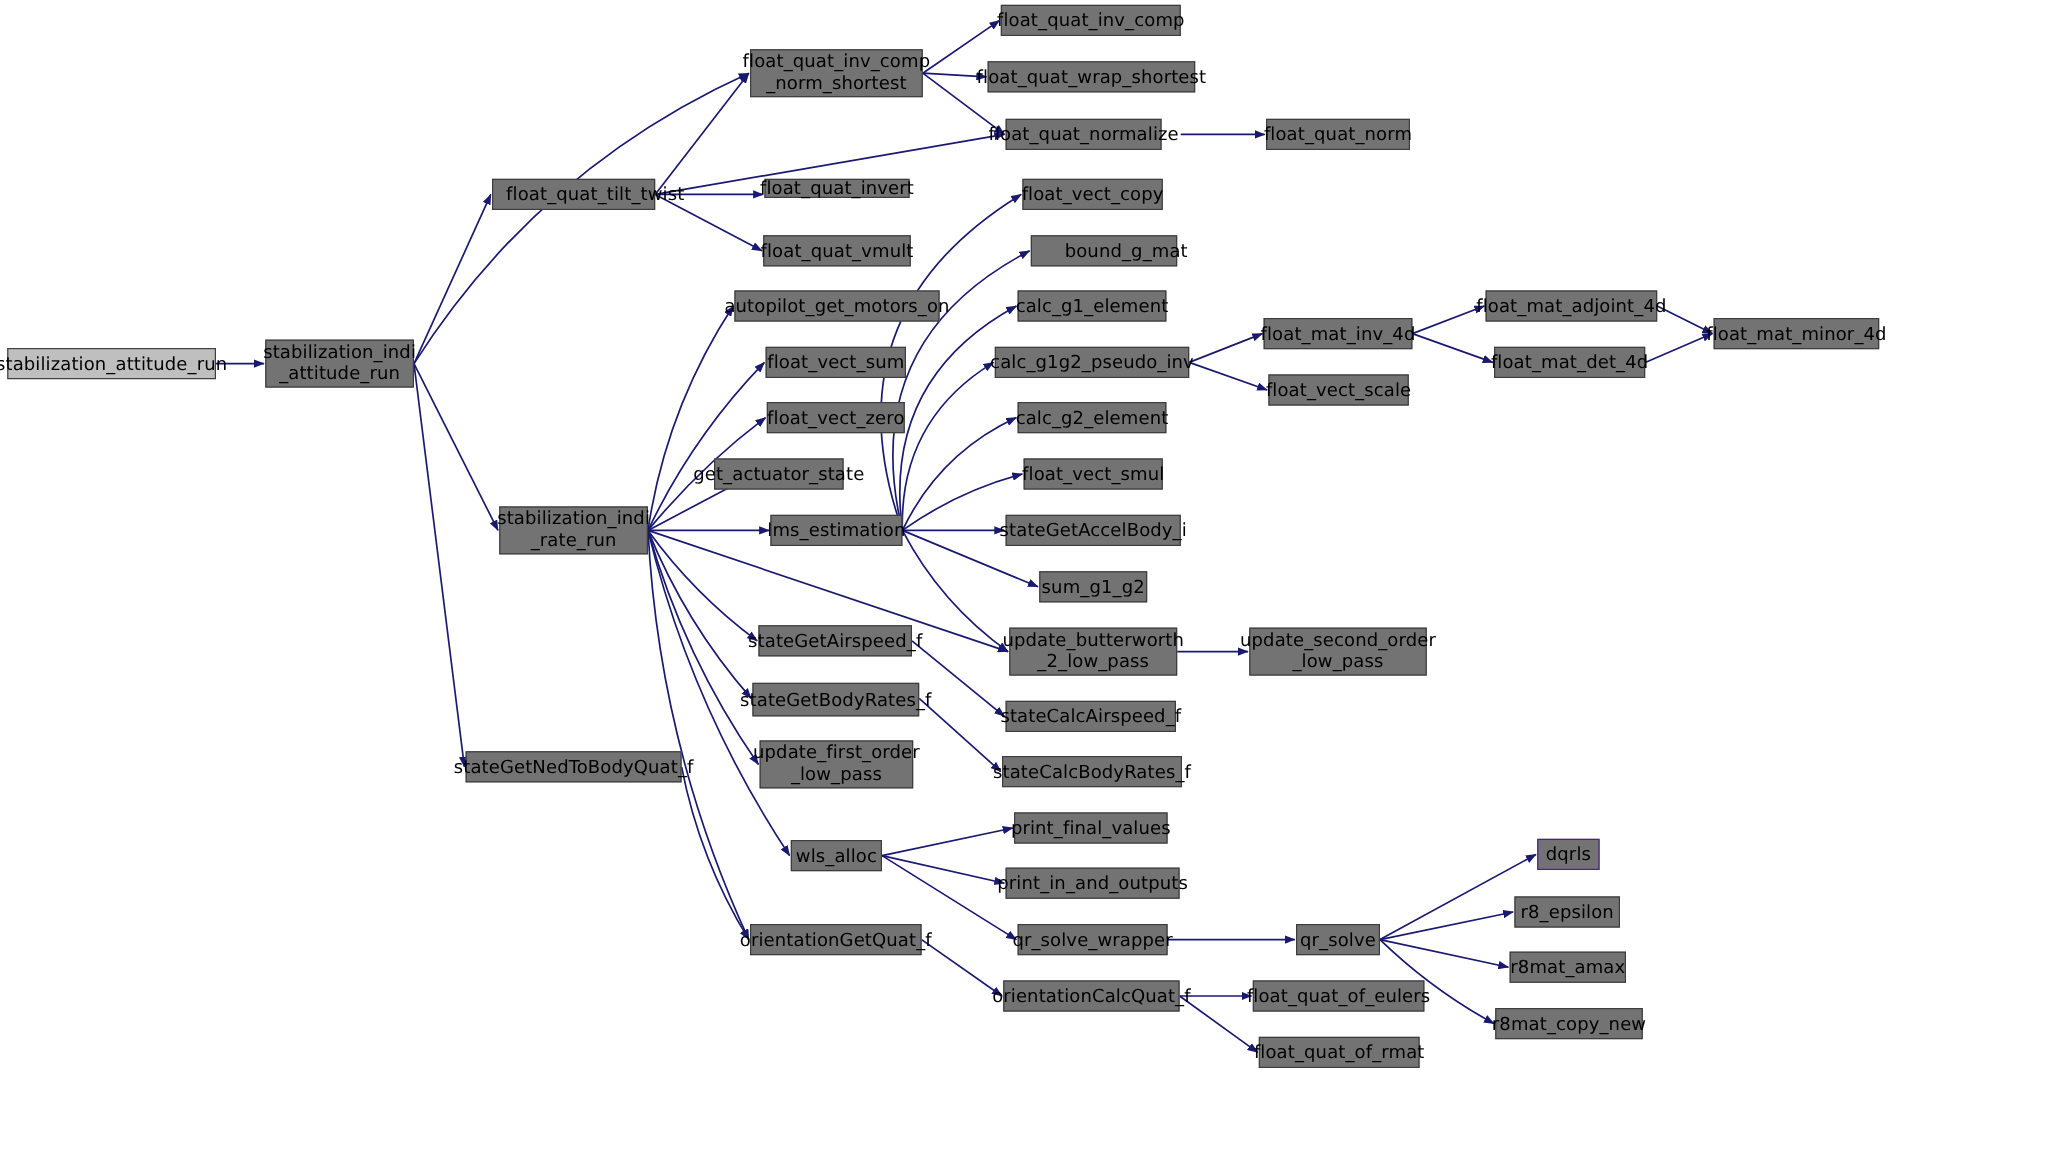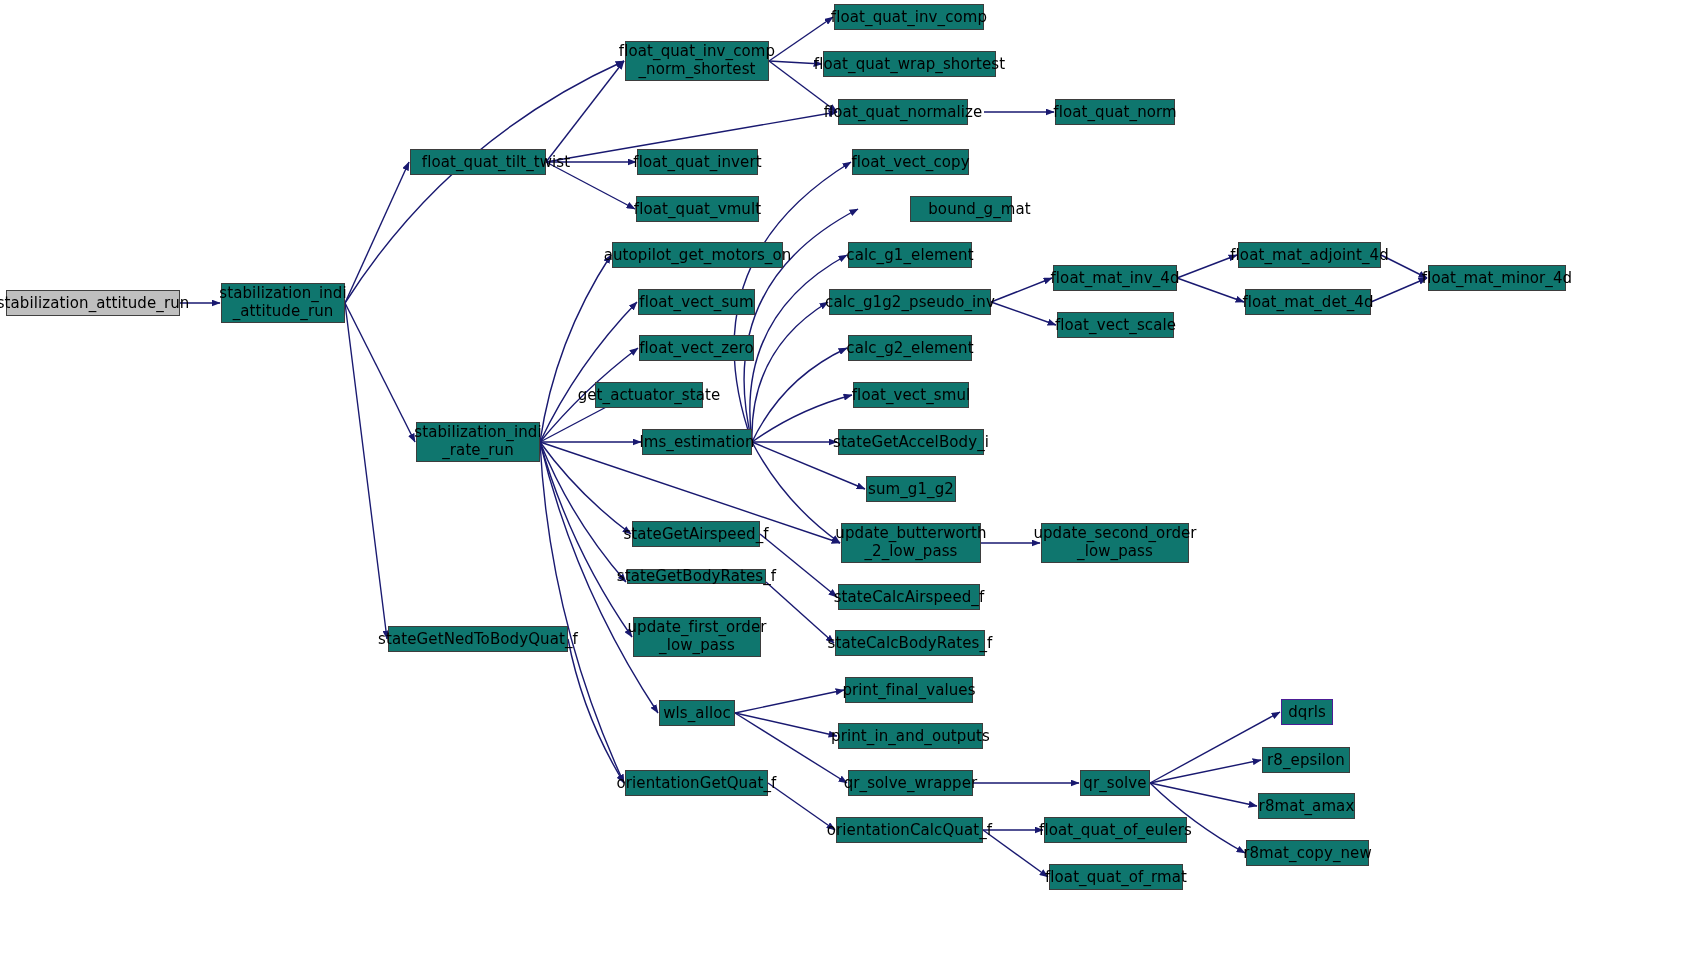--- a/index.html
+++ b/index.html
@@ -1,20 +1,20 @@
 <!DOCTYPE html>
 <html><head>
 <meta charset="utf-8">
 <style>
   html,body{margin:0;padding:0;background:#ffffff;}
   #canvas{position:relative;width:1705px;height:972px;background:#ffffff;
           font-family:"DejaVu Sans","Liberation Sans",sans-serif;overflow:hidden;}
   svg#edges{position:absolute;left:0;top:0;width:1705px;height:972px;}
   .node{position:absolute;box-sizing:border-box;border:1px solid #3d3d3d;
-        background:#0f766e;display:flex;align-items:center;justify-content:center;
+        background:#737373;display:flex;align-items:center;justify-content:center;
         text-align:center;color:#000000;font-size:15px;line-height:1.12;
         white-space:pre-line;letter-spacing:0.1px;}
   .node.root{background:#bfbfbf;border-color:#404040;}
   .node.external{border:1px solid #4c1d95;}
   .node.two-line{line-height:1.18;}
 </style>
 </head>
 <body>
 
 <div id="canvas">
@@ -85,24 +85,24 @@
       <div class="node root" style="left: 6px; top: 290px; width: 174px; height: 26px;">stabilization_attitude_run</div>
       <div class="node two-line" style="left: 221px; top: 283px; width: 124px; height: 40px;">stabilization_indi
 _attitude_run</div>
       <div class="node two-line" style="left: 625px; top: 41px; width: 144px; height: 40px;">float_quat_inv_comp
 _norm_shortest</div>
       <div class="node" style="left: 834px; top: 4px; width: 150px; height: 26px;">float_quat_inv_comp</div>
       <div class="node" style="left: 823px; top: 51px; width: 173px; height: 26px;">float_quat_wrap_shortest</div>
       <div class="node" style="left: 838px; top: 99px; width: 130px; height: 26px;">float_quat_normalize</div>
       <div class="node" style="left: 1055px; top: 99px; width: 120px; height: 26px;">float_quat_norm</div>
       <div class="node" style="left: 410px; top: 149px; width: 136px; height: 26px; padding-left: 36px;">float_quat_tilt_twist</div>
-      <div class="node" style="left: 637px; top: 149px; width: 121px; height: 26px;">float_quat_invert</div>
+      <div class="node" style="left: 637px; top: 149px; width: 121px; height: 16px;">float_quat_invert</div>
       <div class="node" style="left: 636px; top: 196px; width: 123px; height: 26px;">float_quat_vmult</div>
       <div class="node" style="left: 852px; top: 149px; width: 117px; height: 26px;">float_vect_copy</div>
-      <div class="node" style="left: 910px; top: 196px; width: 102px; height: 26px; padding-left: 37px;">bound_g_mat</div>
+      <div class="node" style="left: 859px; top: 196px; width: 122px; height: 26px; padding-left: 37px;">bound_g_mat</div>
       <div class="node" style="left: 612px; top: 242px; width: 171px; height: 26px;">autopilot_get_motors_on</div>
       <div class="node" style="left: 848px; top: 242px; width: 124px; height: 26px;">calc_g1_element</div>
       <div class="node" style="left: 1053px; top: 265px; width: 124px; height: 26px;">float_mat_inv_4d</div>
       <div class="node" style="left: 1238px; top: 242px; width: 143px; height: 26px;">float_mat_adjoint_4d</div>
       <div class="node" style="left: 1428px; top: 265px; width: 138px; height: 26px;">float_mat_minor_4d</div>
       <div class="node" style="left: 829px; top: 289px; width: 162px; height: 26px;">calc_g1g2_pseudo_inv</div>
       <div class="node" style="left: 1245px; top: 289px; width: 126px; height: 26px;">float_mat_det_4d</div>
       <div class="node" style="left: 1057px; top: 312px; width: 117px; height: 26px;">float_vect_scale</div>
       <div class="node" style="left: 638px; top: 289px; width: 117px; height: 26px;">float_vect_sum</div>
       <div class="node two-line" style="left: 416px; top: 422px; width: 124px; height: 40px;">stabilization_indi
@@ -112,21 +112,21 @@
       <div class="node" style="left: 595px; top: 382px; width: 108px; height: 26px;">get_actuator_state</div>
       <div class="node" style="left: 853px; top: 382px; width: 116px; height: 26px;">float_vect_smul</div>
       <div class="node" style="left: 642px; top: 429px; width: 110px; height: 26px;">lms_estimation</div>
       <div class="node" style="left: 838px; top: 429px; width: 146px; height: 26px;">stateGetAccelBody_i</div>
       <div class="node" style="left: 866px; top: 476px; width: 90px; height: 26px;">sum_g1_g2</div>
       <div class="node" style="left: 632px; top: 521px; width: 128px; height: 26px;">stateGetAirspeed_f</div>
       <div class="node two-line" style="left: 841px; top: 523px; width: 140px; height: 40px;">update_butterworth
 _2_low_pass</div>
       <div class="node two-line" style="left: 1041px; top: 523px; width: 148px; height: 40px;">update_second_order
 _low_pass</div>
-      <div class="node" style="left: 627px; top: 569px; width: 139px; height: 15px;">stateGetBodyRates_f</div>
+      <div class="node" style="left: 627px; top: 569px; width: 139px; height: 28px;">stateGetBodyRates_f</div>
       <div class="node" style="left: 838px; top: 584px; width: 142px; height: 26px;">stateCalcAirspeed_f</div>
       <div class="node" style="left: 388px; top: 626px; width: 180px; height: 26px;">stateGetNedToBodyQuat_f</div>
       <div class="node two-line" style="left: 633px; top: 617px; width: 128px; height: 40px;">update_first_order
 _low_pass</div>
       <div class="node" style="left: 835px; top: 630px; width: 150px; height: 26px;">stateCalcBodyRates_f</div>
       <div class="node" style="left: 659px; top: 700px; width: 76px; height: 26px;">wls_alloc</div>
       <div class="node" style="left: 845px; top: 677px; width: 128px; height: 26px;">print_final_values</div>
       <div class="node" style="left: 838px; top: 723px; width: 145px; height: 26px;">print_in_and_outputs</div>
       <div class="node" style="left: 625px; top: 770px; width: 143px; height: 26px;">orientationGetQuat_f</div>
       <div class="node" style="left: 848px; top: 770px; width: 125px; height: 26px;">qr_solve_wrapper</div>

